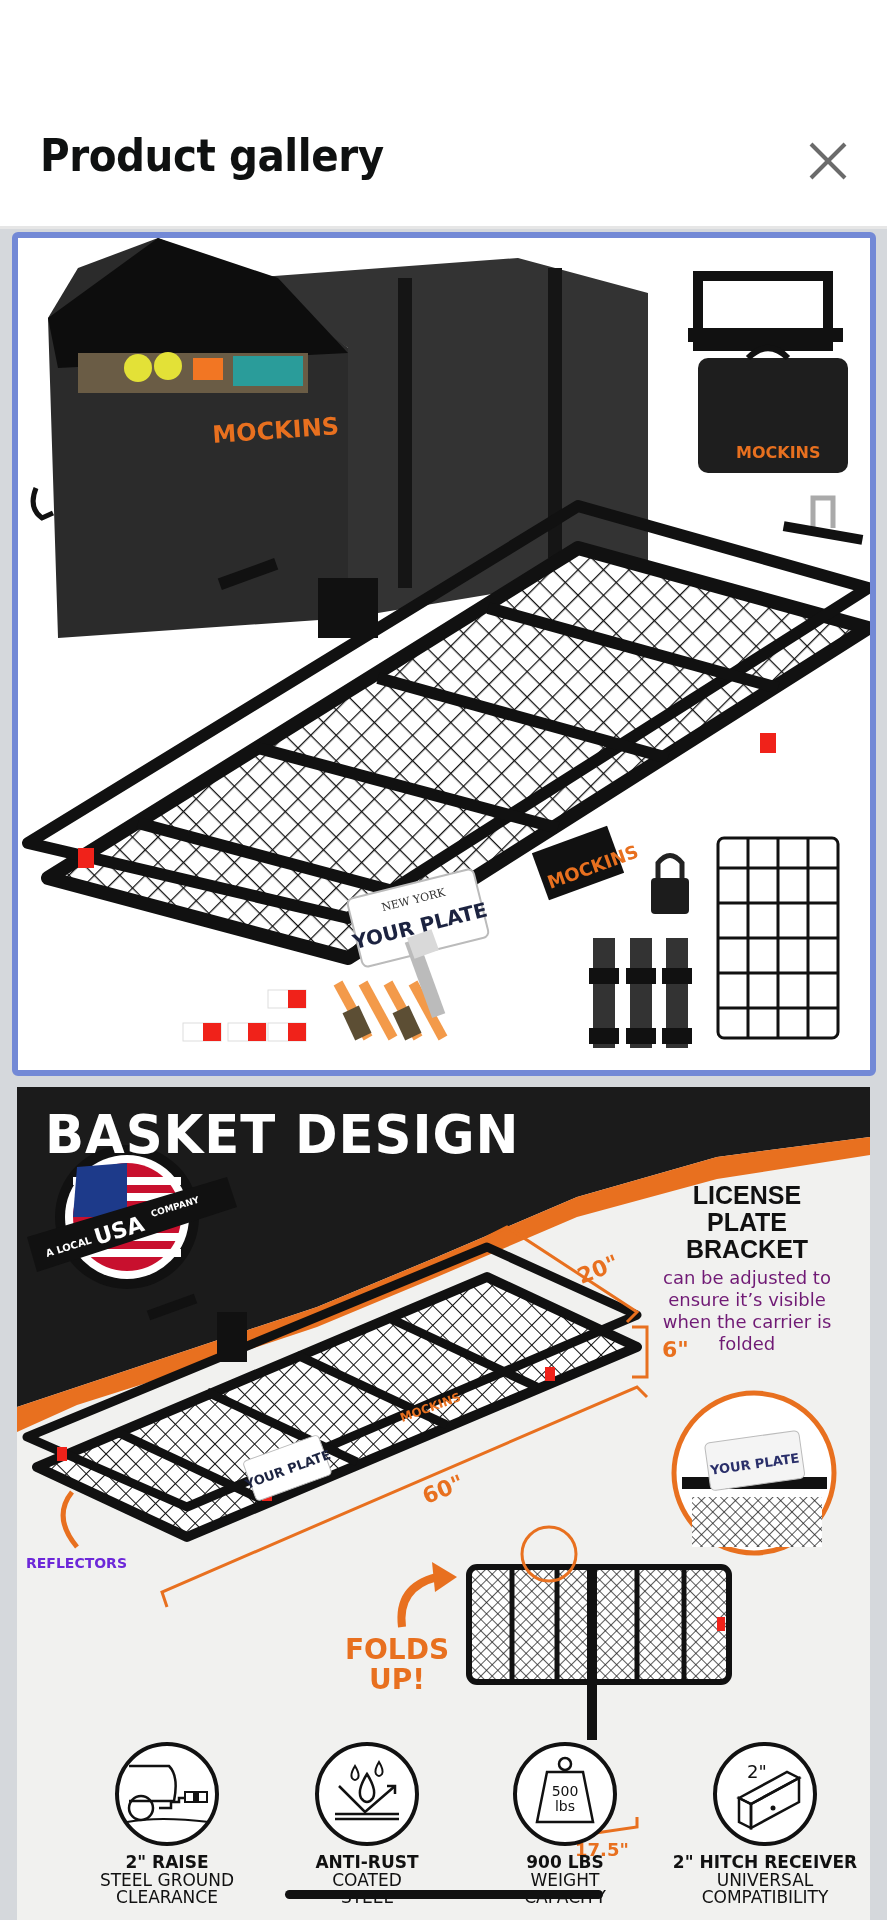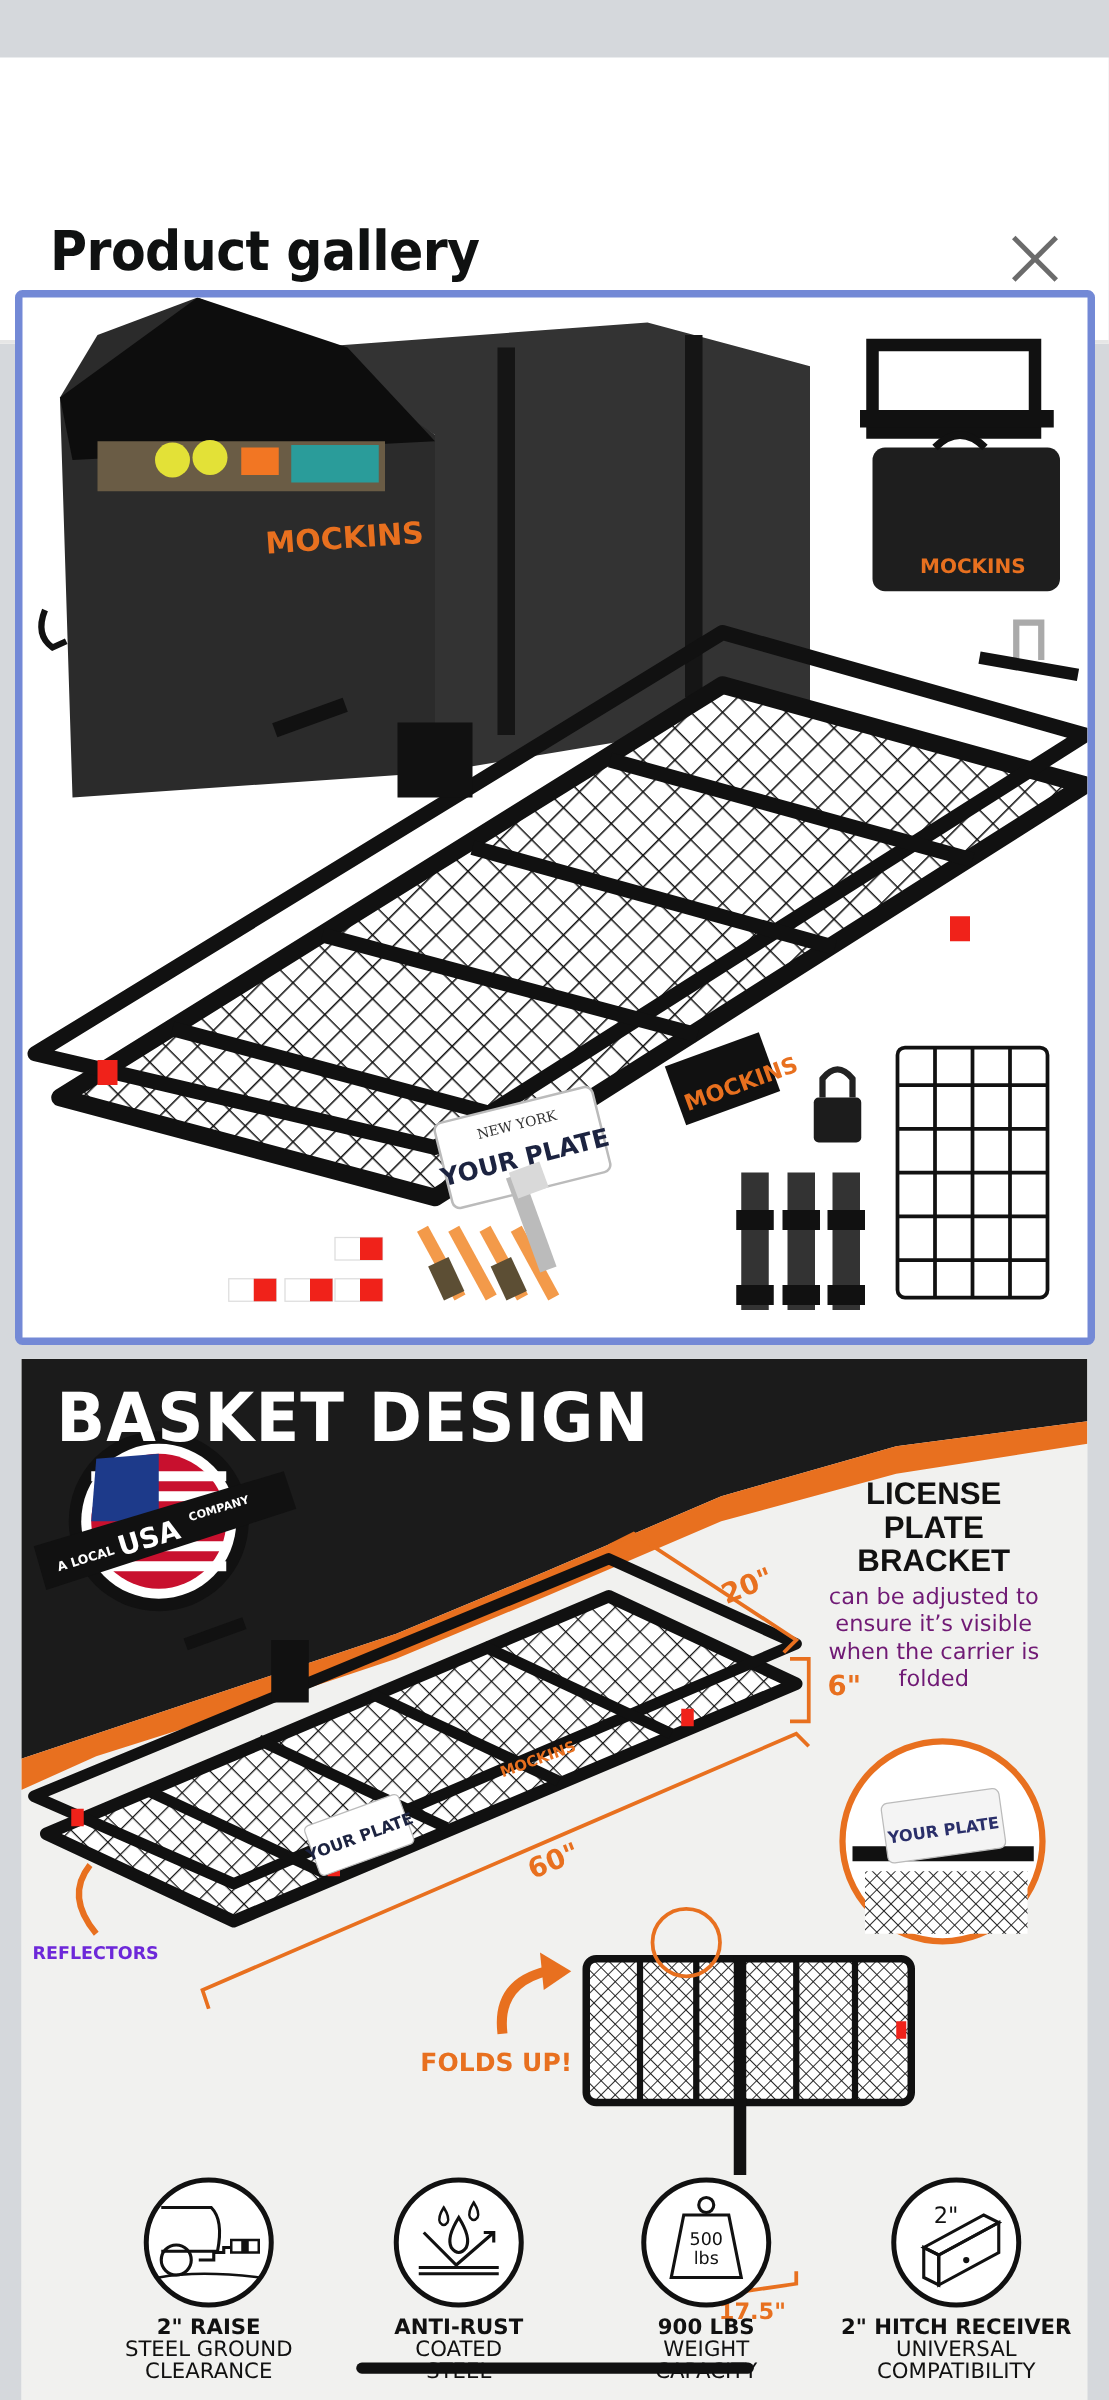--- a/index.html
+++ b/index.html
@@ -1,33 +1,33 @@
 <!DOCTYPE html>
 <html><head>
 <meta charset="utf-8">
 <style>
   * { box-sizing: border-box; margin: 0; padding: 0; }
   html, body { width: 887px; height: 1920px; overflow: hidden; background: #d5d8dc; font-family: "Liberation Sans", sans-serif; }
-  .header { position: absolute; left: 0; top: 0; width: 887px; height: 229px; background: #ffffff; border-bottom: 3px solid #e6e6e6; margin-top: 46px; }
+  .header { position: absolute; left: 0; top: 0; width: 887px; height: 229px; background: #ffffff; border-bottom: 3px solid #e6e6e6; }
   .title { position: absolute; left: 40px; top: 130px; font-family: "DejaVu Sans", sans-serif; font-weight: bold; font-size: 44px; color: #0f1111; letter-spacing: -0.5px; transform: scaleX(0.92); transform-origin: left; }
   .close { position: absolute; left: 805px; top: 138px; width: 46px; height: 46px; cursor: pointer; }
   .close svg { width: 46px; height: 46px; }
 
   .gallery { position: absolute; left: 0; top: 232px; width: 887px; height: 1688px; overflow: hidden; }
   .img1 { position: absolute; left: 12px; top: 0; width: 864px; height: 844px; background: #ffffff; border: 6px solid #7389d6; border-radius: 6px; overflow: hidden; }
   .img1 svg { position: absolute; left: 0; top: 0; }
   .img2 { position: absolute; left: 17px; top: 855px; width: 853px; height: 833px; background: #f1f1ef; overflow: hidden; }
   .img2 svg { position: absolute; left: 0; top: 0; }
 
   .ig-title { position: absolute; left: 28px; top: 16px; font-family: "DejaVu Sans", sans-serif; font-weight: 900; font-size: 54px; color: #ffffff; letter-spacing: 1px; transform: scaleX(0.95); transform-origin: left; font-weight: bold; }
   .lp-head { position: absolute; left: 630px; top: 95px; width: 200px; text-align: center; font-family: Liberation Sans, sans-serif; font-weight: bold; font-size: 25px; line-height: 27px; color: #111; }
   .lp-body { position: absolute; left: 625px; top: 180px; width: 210px; text-align: center; font-family: "DejaVu Sans", sans-serif; font-size: 18px; line-height: 22px; color: #701a75; }
   .dim { position: absolute; font-family: "DejaVu Sans", sans-serif; font-weight: bold; color: #e8701f; font-size: 22px; }
   .reflectors { position: absolute; left: 9px; top: 468px; font-family: "DejaVu Sans", sans-serif; font-weight: bold; font-size: 14px; color: #6d28d9; }
-  .folds { position: absolute; left: 310px; top: 548px; width: 140px; text-align: center; font-family: "DejaVu Sans", sans-serif; font-weight: bold; font-size: 20px; line-height: 30px; color: #e8701f; }
+  .folds { position: absolute; left: 310px; top: 548px; width: 140px; text-align: center; font-family: "DejaVu Sans", sans-serif; font-weight: bold; font-size: 28px; line-height: 30px; color: #e8701f; }
   .feat { position: absolute; top: 655px; width: 200px; text-align: center; }
   .feat .icon { margin: 0 auto; width: 104px; height: 104px; border: 4px solid #111; border-radius: 50%; background: #fff; position: relative; }
   .feat .icon svg { position: absolute; left: 0; top: 0; }
   .feat .h { margin-top: 6px; font-family: "DejaVu Sans", sans-serif; font-weight: bold; font-size: 17px; color: #111; }
   .feat .s { font-family: "DejaVu Sans", sans-serif; font-size: 17px; line-height: 17px; color: #111; }
 
   .home-bar { position: absolute; left: 285px; top: 1890px; width: 318px; height: 9px; border-radius: 5px; background: #111; }
 </style>
 </head>
 <body>

